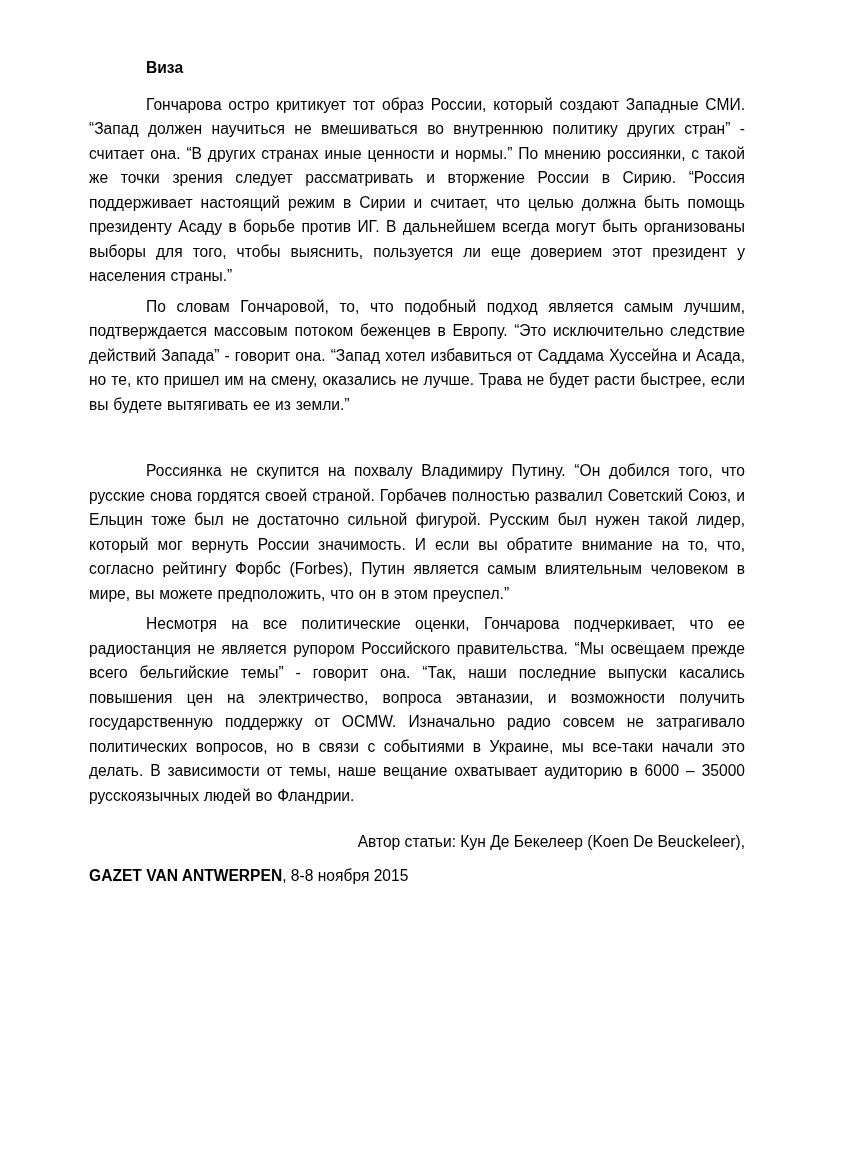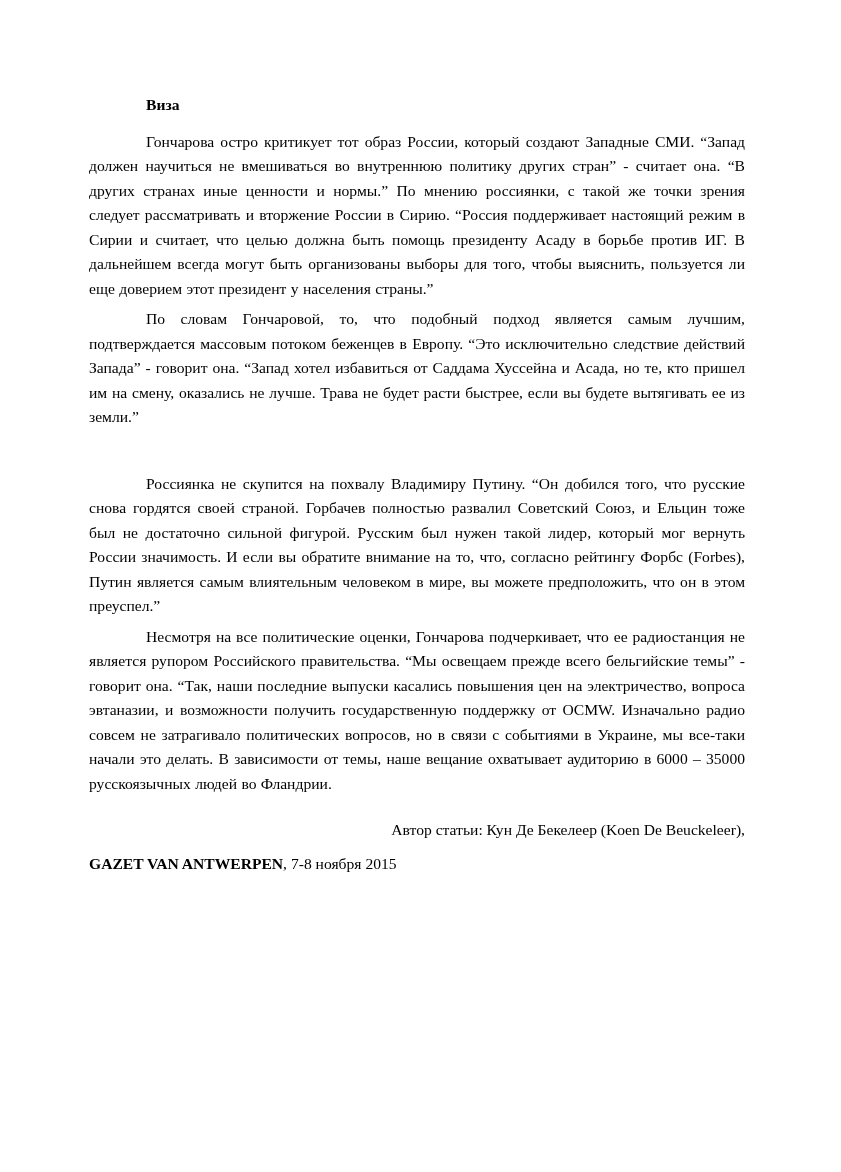--- a/index.html
+++ b/index.html
@@ -7,24 +7,24 @@
     padding: 0;
     background: #ffffff;
   }
   .page {
     position: relative;
     width: 841px;
     height: 1172px;
     box-sizing: border-box;
     background: #ffffff;
     color: #000000;
-    font-family: Liberation Serif, serif;
+    font-family: Liberation Sans, sans-serif;
     font-size: 15.6px;
     line-height: 24.5px;
-    padding: 93px 96px 0 89px;
+    padding: 56px 96px 0 89px;
     overflow: hidden;
   }
   .heading {
     font-weight: bold;
     margin: 0 0 12px 0;
     text-indent: 57px;
     text-align: left;
   }
   .para {
     margin: 0 0 6px 0;
@@ -65,15 +65,15 @@
   <div class="blank-gap"></div>
 
 
   <p class="para">Россиянка не скупится на похвалу Владимиру Путину. “Он добился того, что русские снова гордятся своей страной. Горбачев полностью развалил Советский Союз, и Ельцин тоже был не достаточно сильной фигурой. Русским был нужен такой лидер, который мог вернуть России значимость. И если вы обратите внимание на то, что, согласно рейтингу Форбс (Forbes), Путин является самым влиятельным человеком в мире, вы можете предположить, что он в этом преуспел.”</p>
 
 
   <p class="para">Несмотря на все  политические  оценки, Гончарова подчеркивает, что ее радиостанция не является рупором Российского правительства. “Мы освещаем  прежде всего бельгийские темы” - говорит она. “Так, наши последние выпуски касались повышения цен на электричество, вопроса эвтаназии, и возможности получить государственную поддержку от OCMW. Изначально радио совсем не затрагивало  политических вопросов, но в связи с событиями в Украине, мы все-таки начали это делать. В зависимости от темы, наше вещание охватывает аудиторию в  6000 – 35000 русскоязычных людей во Фландрии.</p>
 
   <p class="footer-author">Автор статьи: Кун Де Бекелеер (Koen De Beuckeleer),</p>
 
-  <p class="footer-source"><span class="source-name">GAZET VAN ANTWERPEN</span><span>, 7-8 ноября 2015</span></p>
+  <p class="footer-source"><span class="source-name">GAZET VAN ANTWERPEN</span><span>, 8-8 ноября 2015</span></p>
 
 </div>
 
 </body></html>

